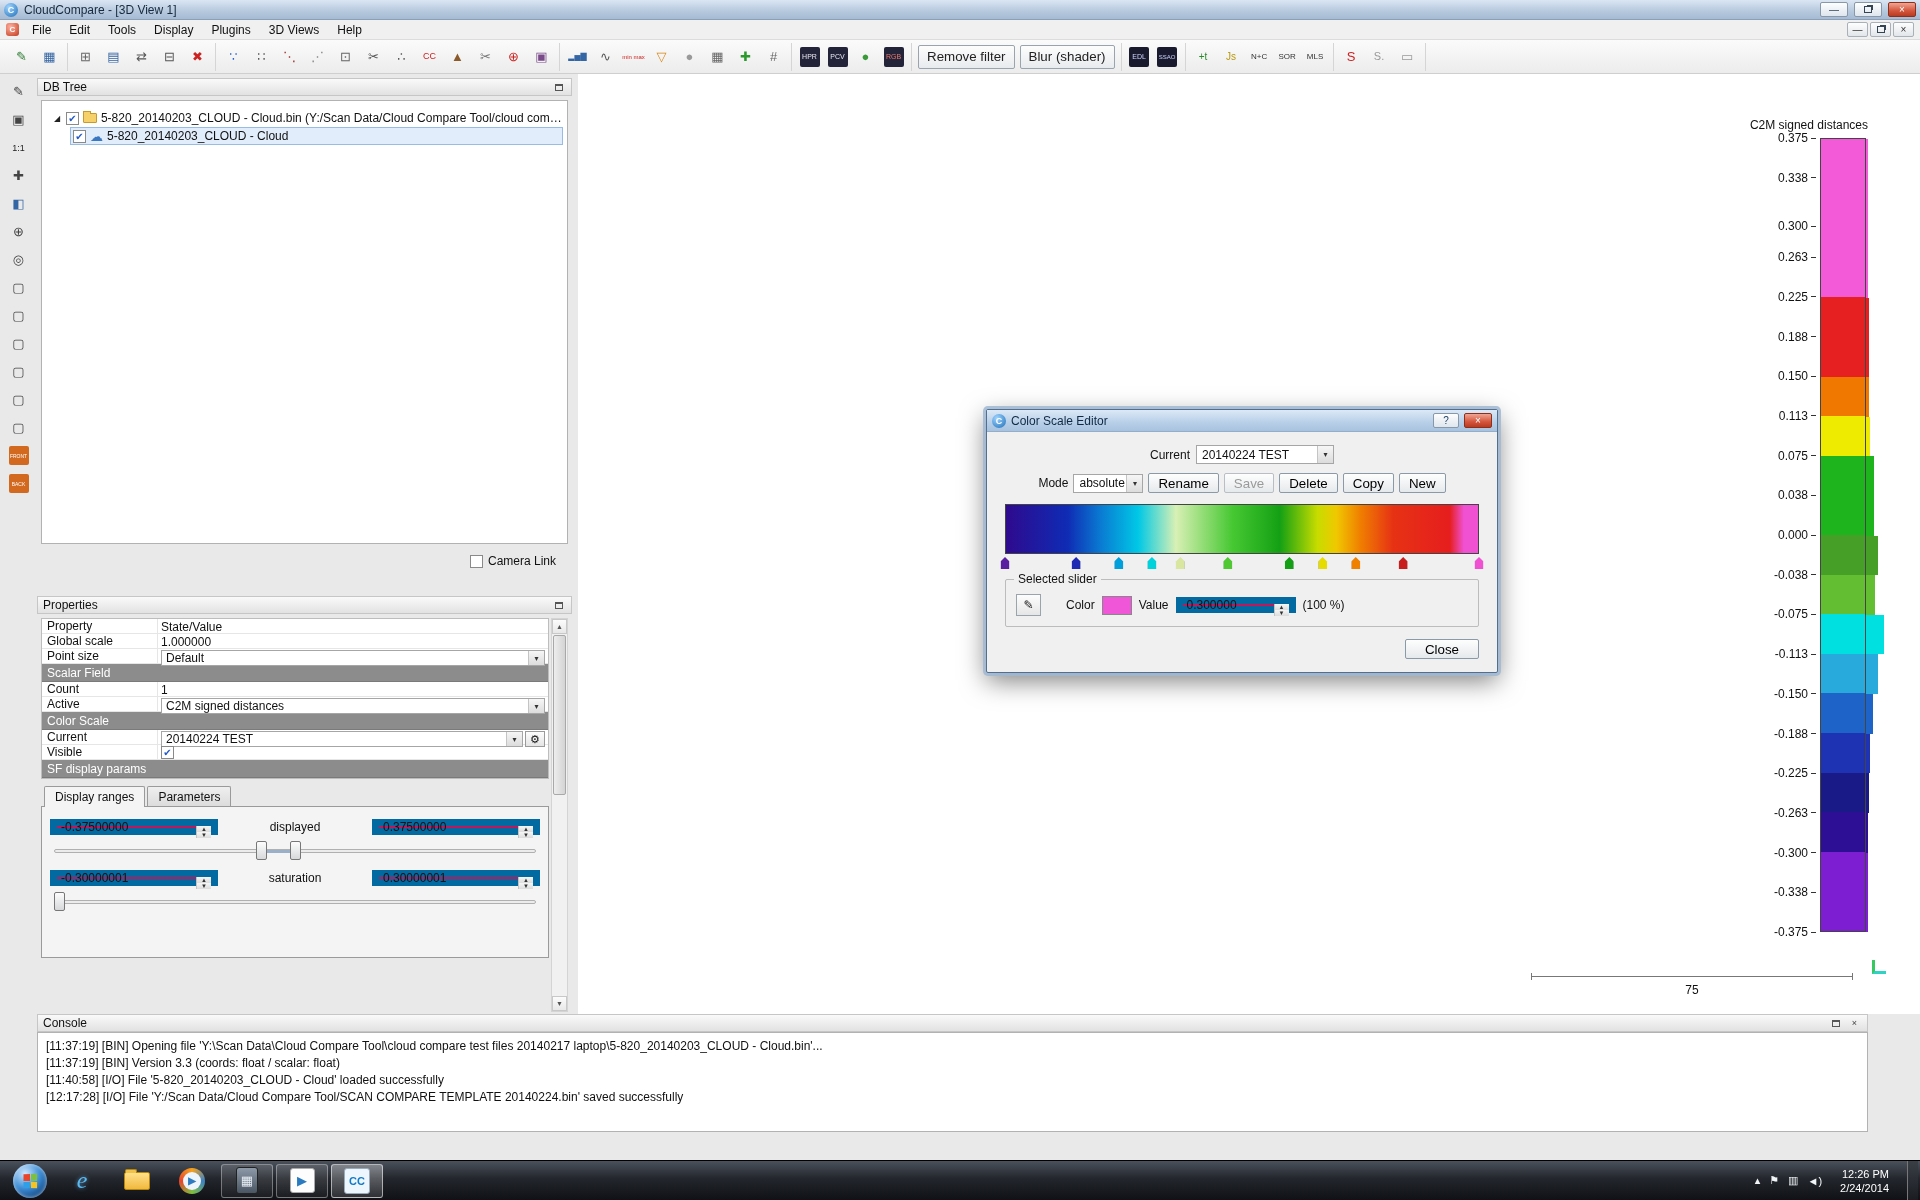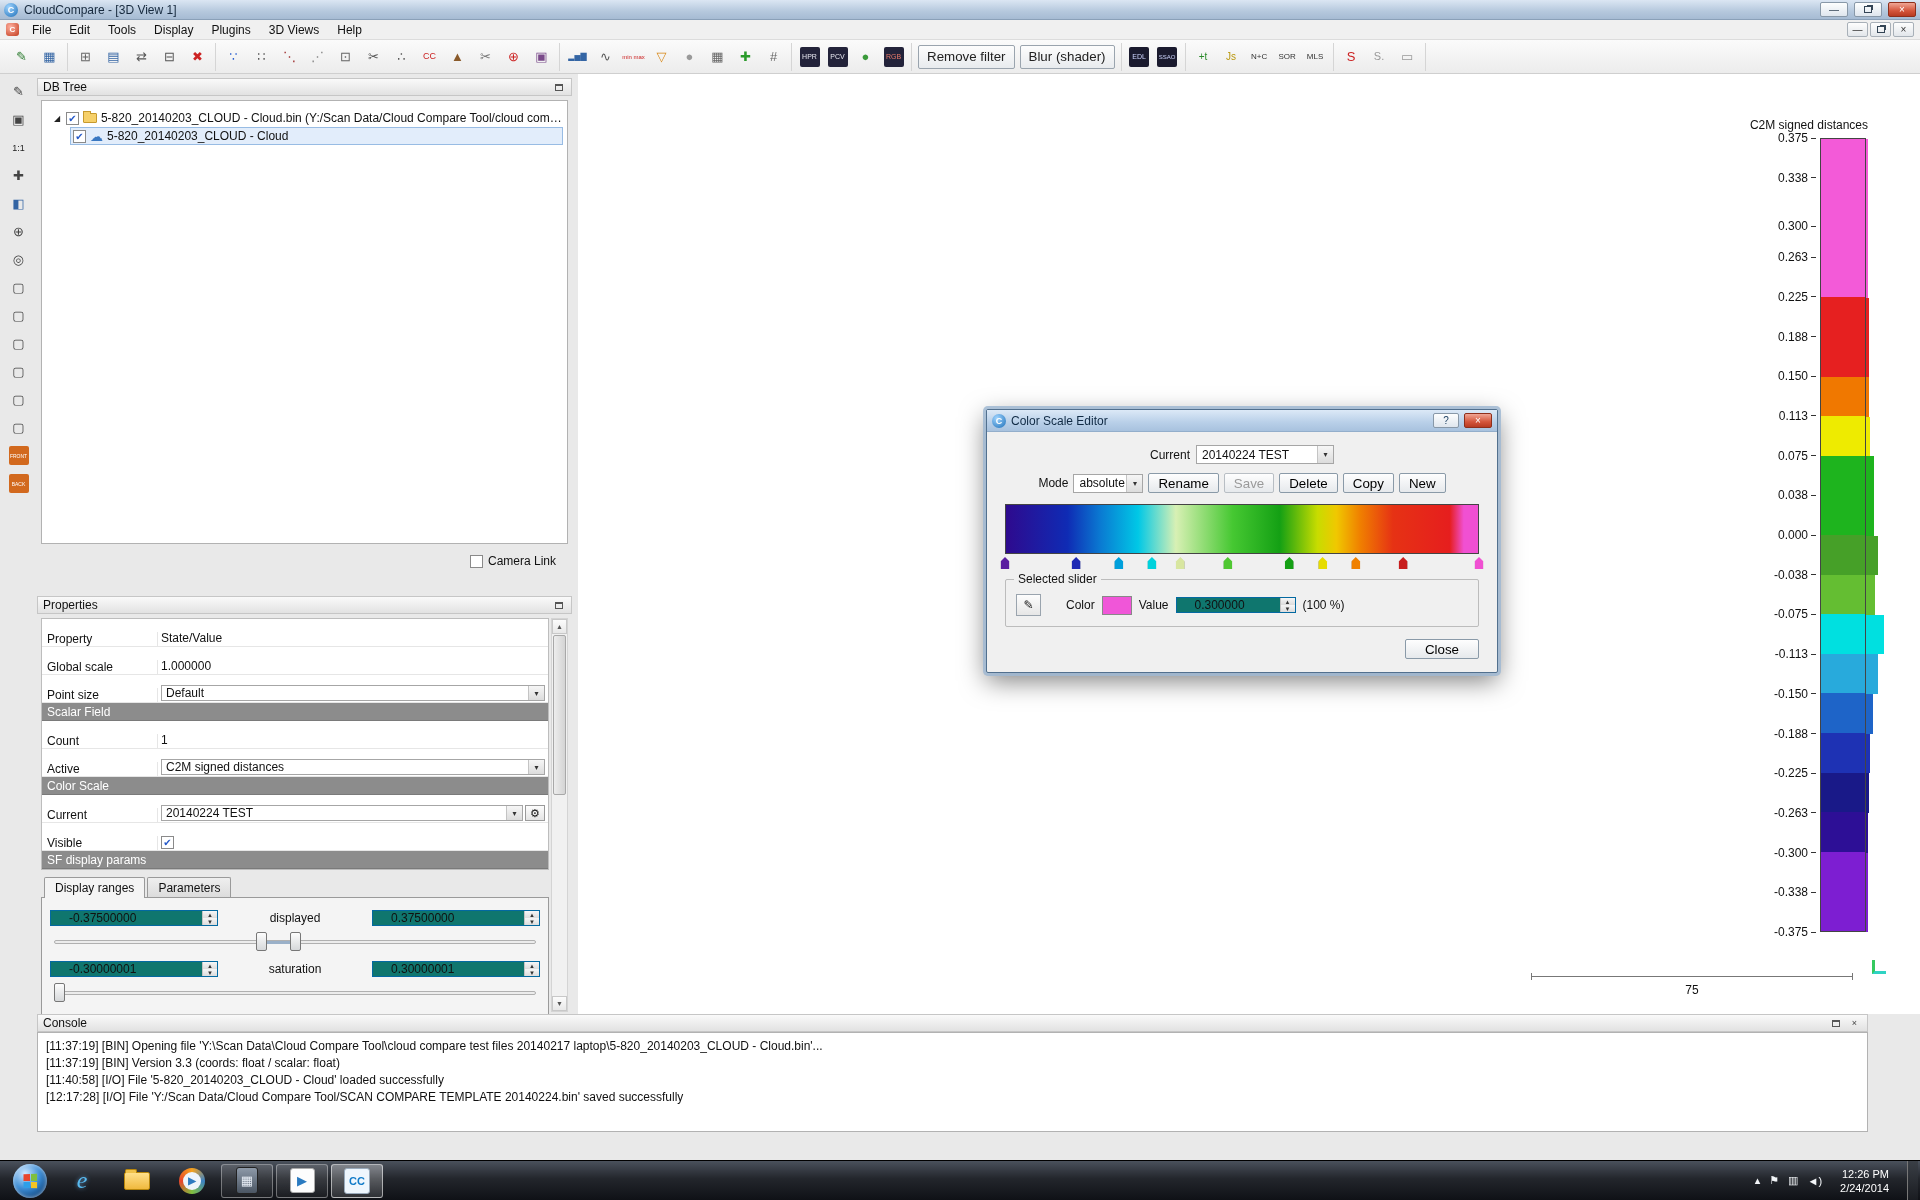--- a/index.html
+++ b/index.html
@@ -51,27 +51,27 @@
   .folder{width:14px;height:10px;background:#f6d069;border:1px solid #c79a2e;border-radius:1px;position:relative;flex:0 0 auto}
   .folder::before{content:"";position:absolute;top:-3px;left:-1px;width:6px;height:2px;background:#f6d069;border:1px solid #c79a2e;border-bottom:none}
   .cloud-ico{color:#3a78c2;font-size:13px;line-height:1}
   .tree-label{white-space:nowrap;overflow:hidden;text-overflow:ellipsis}
   #camera-link-row{position:absolute;bottom:10px;left:4px;right:4px;height:22px;display:flex;align-items:center;justify-content:flex-end;gap:5px;padding-right:12px}
 
   
   #properties{position:absolute;left:37px;top:596px;width:535px;height:418px}
   #properties .body{position:absolute;top:22px;left:4px;right:23px;bottom:2px}
   .ptable{border:1px solid #bdbdbd;background:#fff}
-  .prow{display:flex;height:28px;border-bottom:1px solid #e6e6e6;align-items:flex-end}
+  .prow{display:flex;height:15px;border-bottom:1px solid #e6e6e6;align-items:flex-start}
   .prow .k{width:116px;padding-left:5px;border-right:1px solid #e6e6e6;display:flex;align-items:center}
   .prow .v{flex:1;padding:1px 3px;display:flex;align-items:center;gap:2px}
   .psection{height:18px;background:#8c8c8c;color:#fff;display:flex;align-items:center;padding-left:5px;border-bottom:1px solid #7a7a7a}
   .combo{flex:1;height:16px;border:1px solid #a6a6a6;background:#fff;display:flex;align-items:center;padding-left:4px;overflow:hidden;white-space:nowrap}
   .combo .arr{margin-left:auto;width:16px;align-self:stretch;background:linear-gradient(#f6f6f6,#dcdcdc);border-left:1px solid #c4c4c4;display:flex;align-items:center;justify-content:center;font-size:8px;color:#333;flex:0 0 auto}
-  .spin{flex:1;height:16px;border:1px solid #0369a1;background:#0f766e;display:flex;align-items:center;padding-left:18px}
+  .spin{flex:1;height:16px;border:7px solid #0369a1;background:#be185d;display:flex;align-items:center;padding-left:4px}
   .spin .arrows{margin-left:auto;width:15px;align-self:stretch;display:flex;flex-direction:column;flex:0 0 auto}
   .spin .arrows span{flex:1;font-size:6px;display:flex;align-items:center;justify-content:center;background:linear-gradient(#f6f6f6,#dcdcdc);border-left:1px solid #c4c4c4;color:#333}
   .gearbtn{width:20px;height:16px;border:1px solid #9a9a9a;background:linear-gradient(#fdfdfd,#e4e4e4);display:flex;align-items:center;justify-content:center;font-size:11px;flex:0 0 auto}
   .tabs{display:flex;margin-top:7px;padding-left:3px;gap:2px}
   .tab{height:20px;padding:0 10px;border:1px solid #9a9a9a;border-bottom:none;background:linear-gradient(#efefef,#dcdcdc);display:flex;align-items:center;border-radius:2px 2px 0 0}
   .tab.active{background:#f4f4f4;margin-bottom:-1px;height:21px}
   .tabpanel{border:1px solid #9a9a9a;background:#f4f4f4;padding:12px 8px 6px;height:152px}
   .range-row{display:flex;align-items:center;margin-bottom:6px}
   .range-row .spin{flex:0 0 168px}
   .range-row .mid{flex:1;text-align:center}

